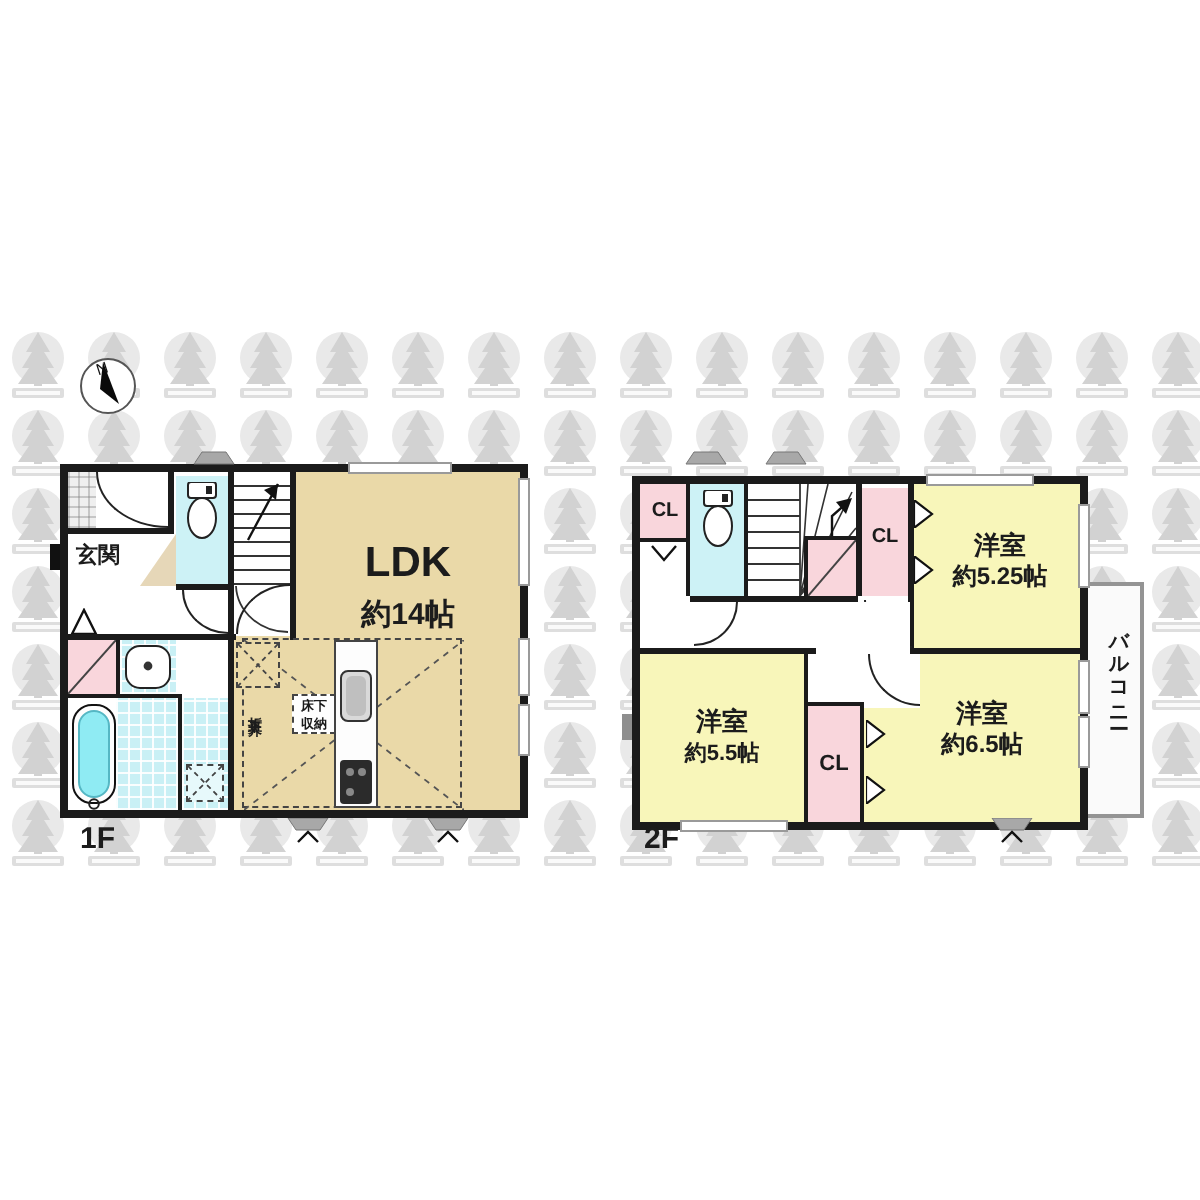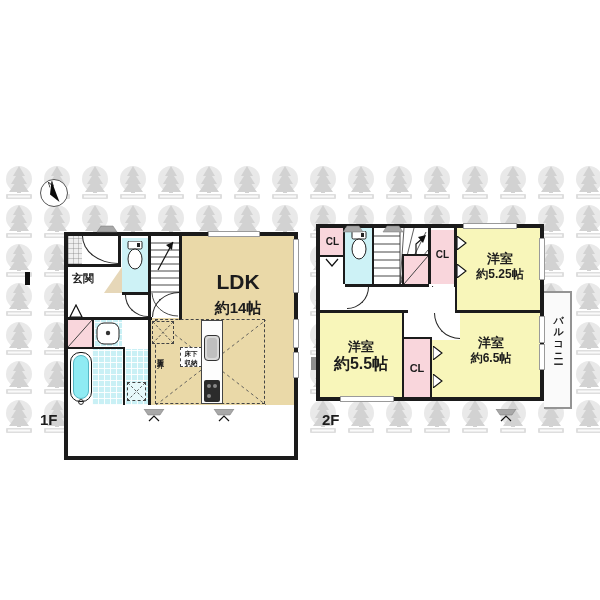--- a/index.html
+++ b/index.html
@@ -1053,21 +1053,21 @@
       </span>
     </div>
 
   <svg class="abs" style="left:38px;top:175px;z-index:3" width="32" height="34" viewBox="0 0 32 34">
     <circle cx="16" cy="18" r="13.5" fill="#ffffff" stroke="#555" stroke-width="1"></circle>
     <polygon points="13.5,6 21.5,27 12,19.5" fill="#0a0a0a"></polygon>
     <text x="10" y="12" font-size="8" fill="#111" transform="rotate(-18 13 9)">N</text>
   </svg>
 
 
-  <div class="plan" style="left:30px;top:232px;width:234px;height:228px;margin-left:34px;">
+  <div class="plan" style="left:30px;top:232px;width:234px;height:177px;">
 
     <div class="room fill-ldk" style="left:113px;top:0;width:113px;height:169px;"></div>
     <div class="room fill-ldk" style="left:83px;top:82px;width:30px;height:87px;"></div>
 
     <div class="room hatch" style="left:0;top:0;width:14px;height:28px;"></div>
     <div class="arc bl" style="left:14px;top:0;width:36px;height:28px;"></div>
     <div class="wall" style="left:50px;top:0;width:3px;height:30px;"></div>
     <div class="wall" style="left:0;top:28px;width:53px;height:3px;"></div>
     <div class="room" style="left:36px;top:31px;width:18px;height:26px;background:#e6d7b8;clip-path:polygon(0 100%,100% 0,100% 100%);"></div>
     <div class="lbl" style="left:4px;top:36px;font-size:11px;">玄関</div>
@@ -1157,21 +1157,21 @@
       <div style="position:absolute;right:3px;top:4px;width:4px;height:4px;border-radius:50%;background:#888;"></div>
       <div style="position:absolute;left:3px;bottom:4px;width:4px;height:4px;border-radius:50%;background:#888;"></div>
     </div>
 
     <div class="win" style="left:141px;top:-4px;width:50px;height:4px;"></div>
     <div class="win" style="left:226px;top:4px;width:4px;height:52px;"></div>
     <div class="win" style="left:226px;top:84px;width:4px;height:27px;"></div>
     <div class="win" style="left:226px;top:117px;width:4px;height:24px;"></div>
   </div>
 
-  <div class="plan" style="left:316px;top:224px;width:228px;height:177px;">
+  <div class="plan" style="left:316px;top:238px;width:228px;height:177px;">
 
     <div class="room fill-yellow" style="left:137px;top:0;width:83px;height:82px;"></div>
     <div class="room fill-yellow" style="left:0;top:85px;width:82px;height:84px;"></div>
     <div class="room fill-yellow" style="left:112px;top:85px;width:108px;height:84px;"></div>
 
     <div class="room fill-pink" style="left:0;top:0;width:25px;height:27px;text-align:center;">
       <span class="lbl" style="position:static;font-size:10px;line-height:27px;">CL</span>
     </div>
     <div class="wall" style="left:0;top:27px;width:25px;height:2px;"></div>
     <svg class="abs" style="left:5px;top:30px;" width="14" height="9" viewBox="0 0 14 9">
@@ -1226,21 +1226,21 @@
 
     <div class="room" style="left:84px;top:59px;width:26px;height:50px;background:#fff;"></div>
     <div class="room" style="left:110px;top:59px;width:25px;height:25px;background:#fff;"></div>
     <div class="room" style="left:112px;top:85px;width:28px;height:27px;background:#fff;"></div>
     <div class="arc bl" style="left:114px;top:85px;width:26px;height:26px;"></div>
 
     <div class="wall" style="left:0;top:82px;width:88px;height:3px;"></div>
     <div class="wall" style="left:82px;top:82px;width:2px;height:87px;"></div>
     <div class="lbl center" style="left:10px;top:112px;width:62px;font-size:13px;">
       <span>洋室</span><br>
-      <span style="font-size:16px;">約5.5帖</span>
+      <span style="font-size:11px;">約5.5帖</span>
     </div>
 
     <div class="wall" style="left:84px;top:109px;width:26px;height:2px;"></div>
     <div class="room fill-pink" style="left:84px;top:111px;width:26px;height:58px;text-align:center;">
       <span class="lbl" style="position:static;font-size:11px;line-height:58px;">CL</span>
     </div>
     <div class="wall" style="left:110px;top:109px;width:2px;height:60px;"></div>
     <svg class="abs" style="left:113px;top:118px;" width="10" height="14" viewBox="0 0 10 14">
         <polygon points="0,0 9,7 0,14" fill="#fff" stroke="#111" stroke-width="1.1"></polygon>
       </svg>

